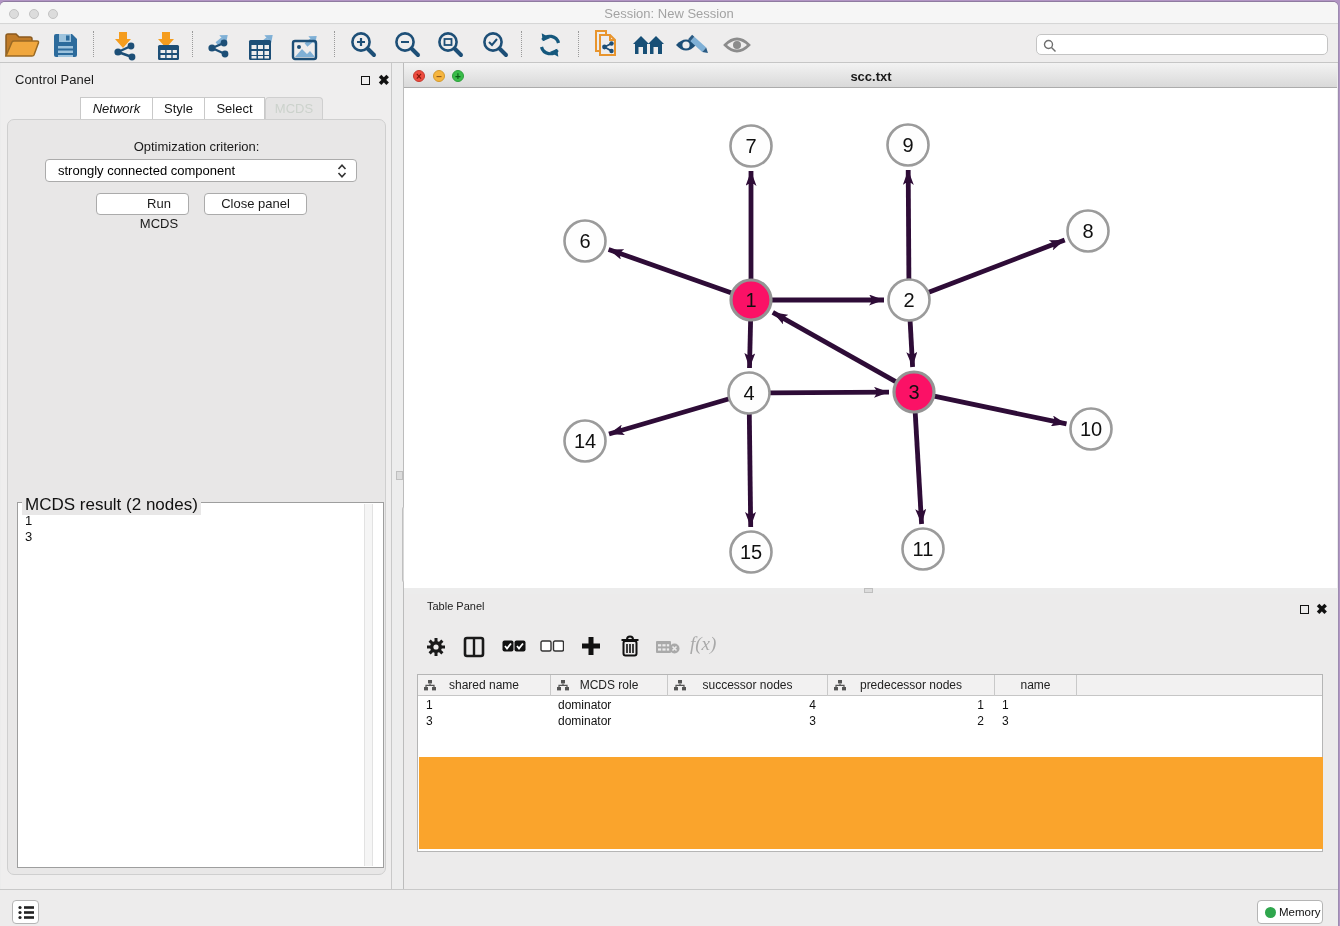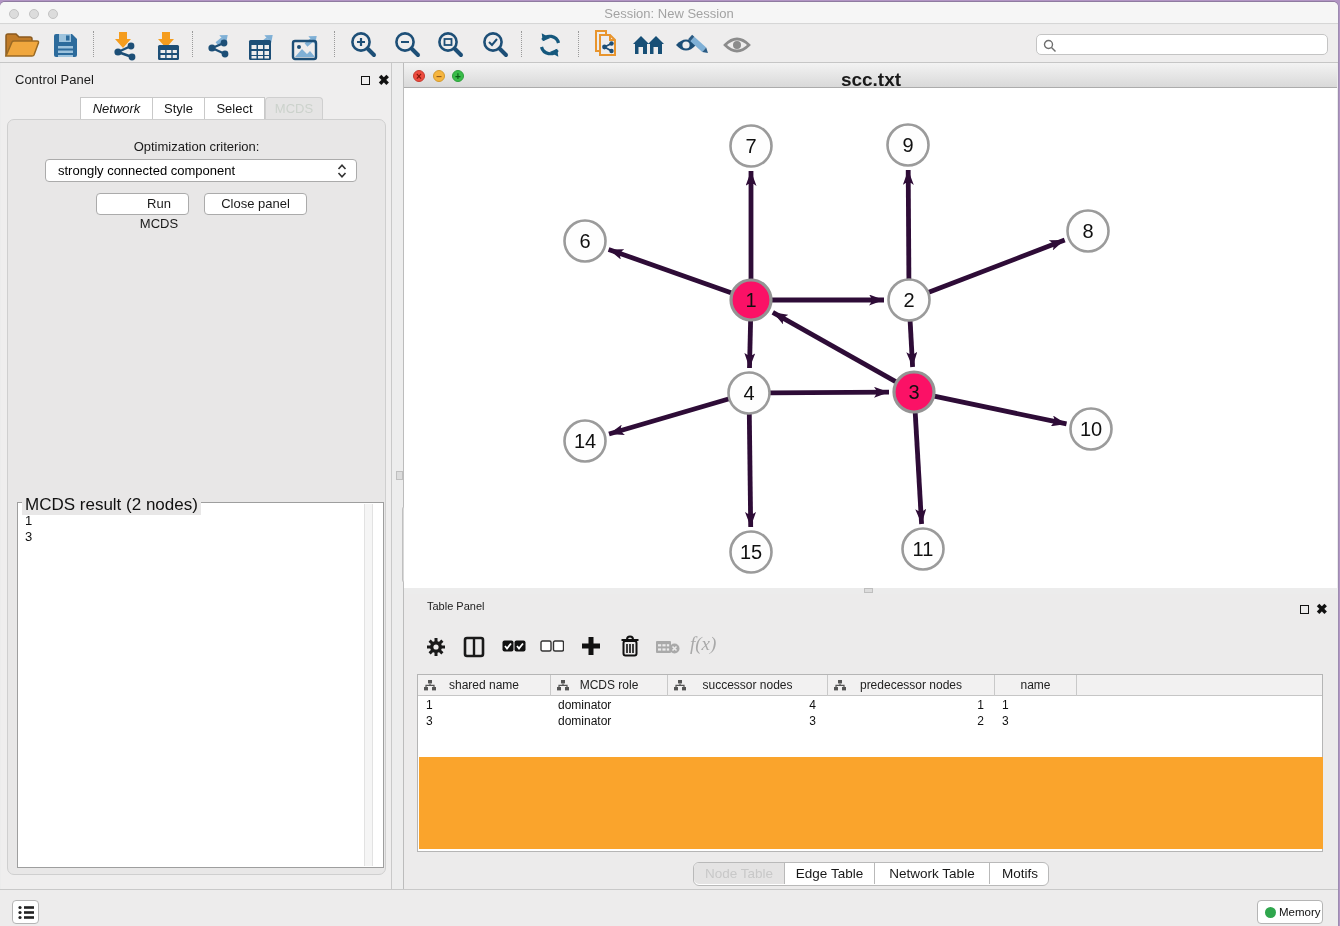--- a/index.html
+++ b/index.html
@@ -28,21 +28,21 @@
 #mcdsscroll { position:absolute; left:363px; top:441px; width:9px; height:362px; background:#f5f5f5; border-left:1px solid #e2e2e2; border-right:1px solid #e2e2e2; }
 
 
 #vsplit { position:absolute; left:391px; top:61px; width:13px; height:828px; background:#ededed; border-left:1px solid #c9c9c9; border-right:1px solid #bcbcbc; }
 #vhandle { position:absolute; left:396px; top:469px; width:7px; height:9px; background:#dcdcdc; border:1px solid #bfbfbf; }
 #netscroll { position:absolute; left:402px; top:504px; width:7px; height:77px; background:#d9d9d9; border:1px solid #c0c0c0; border-radius:3px; }
 
 
 #nettitle { position:absolute; left:404px; top:61px; width:933px; height:25px; background:linear-gradient(#f3f3f3,#d9d9d9); border-bottom:1px solid #acacac; }
 .mtl { position:absolute; top:7px; width:12px; height:12px; border-radius:50%; font-size:10px; line-height:11px; text-align:center; font-weight:bold; }
-#nettitletext { position:absolute; top:6px; left:0; width:934px; text-align:center; font-size:19px; font-weight:bold; color:#1a1a1a; }
+#nettitletext { position:absolute; top:6px; left:0; width:934px; text-align:center; font-size:13px; font-weight:bold; color:#1a1a1a; }
 #netview { position:absolute; left:404px; top:86px; width:933px; height:500px; background:#fff; }
 #hsplit { position:absolute; left:404px; top:586px; width:934px; height:6px; background:#ececec; }
 #hhandle { position:absolute; left:864px; top:586px; width:9px; height:5px; background:#dcdcdc; border:1px solid #bfbfbf; }
 
 
 #tpanel { position:absolute; left:404px; top:592px; width:934px; height:296px; background:#ecebeb; }
 #tpanel .hdr { position:absolute; left:23px; top:6px; font-size:11px; color:#1c1c1c;text-align:center; }
 #ttoolbar { position:absolute; left:14px; top:38px; width:906px; height:40px; }
 #tbl { position:absolute; left:13px; top:80px; width:906px; height:178px; background:#fff; border:1px solid #b5b5b5; }
 #tblhead { position:absolute; left:0; top:0; width:904px; height:21px; background:#f2f1f1; border-bottom:1px solid #c6c6c6; }
@@ -403,26 +403,20 @@
       <div class="td" style="left:250px; top:22px; width:148px; text-align:right;">4</div>
       <div class="td" style="left:410px; top:22px; width:156px; text-align:right;">1</div>
       <div class="td" style="left:584px; top:22px;">1</div>
       <div class="td" style="left:8px;   top:38px;">3</div>
       <div class="td" style="left:140px; top:38px;">dominator</div>
       <div class="td" style="left:250px; top:38px; width:148px; text-align:right;">3</div>
       <div class="td" style="left:410px; top:38px; width:156px; text-align:right;">2</div>
       <div class="td" style="left:584px; top:38px;">3</div>
       <div id="orangestrip"></div>
     </div>
-    <div id="btabs">
-      <div class="btab" style="left:0; width:90px; background:#e4e3e3; color:#c8c8c8; border-radius:5px 0 0 5px;">Node Table</div>
-      <div class="btab" style="left:90px; width:90px; border-left:1px solid #b9b9b9;">Edge Table</div>
-      <div class="btab" style="left:180px; width:115px; border-left:1px solid #b9b9b9;">Network Table</div>
-      <div class="btab" style="left:295px; width:61px; border-left:1px solid #b9b9b9;">Motifs</div>
-    </div>
   </div>
   <div id="statusbar">
     <div id="listbtn">
       <svg style="position:absolute;left:5px;top:4px;" width="16" height="15" viewBox="0 0 16 15">
         <circle cx="2" cy="2.5" r="1.6" fill="#222"></circle>
           <rect x="6" y="1.2" width="10" height="2.6" fill="#222"></rect>
         <circle cx="2" cy="7.5" r="1.6" fill="#222"></circle>
           <rect x="6" y="6.2" width="10" height="2.6" fill="#222"></rect>
         <circle cx="2" cy="12.5" r="1.6" fill="#222"></circle>
           <rect x="6" y="11.2" width="10" height="2.6" fill="#222"></rect>

